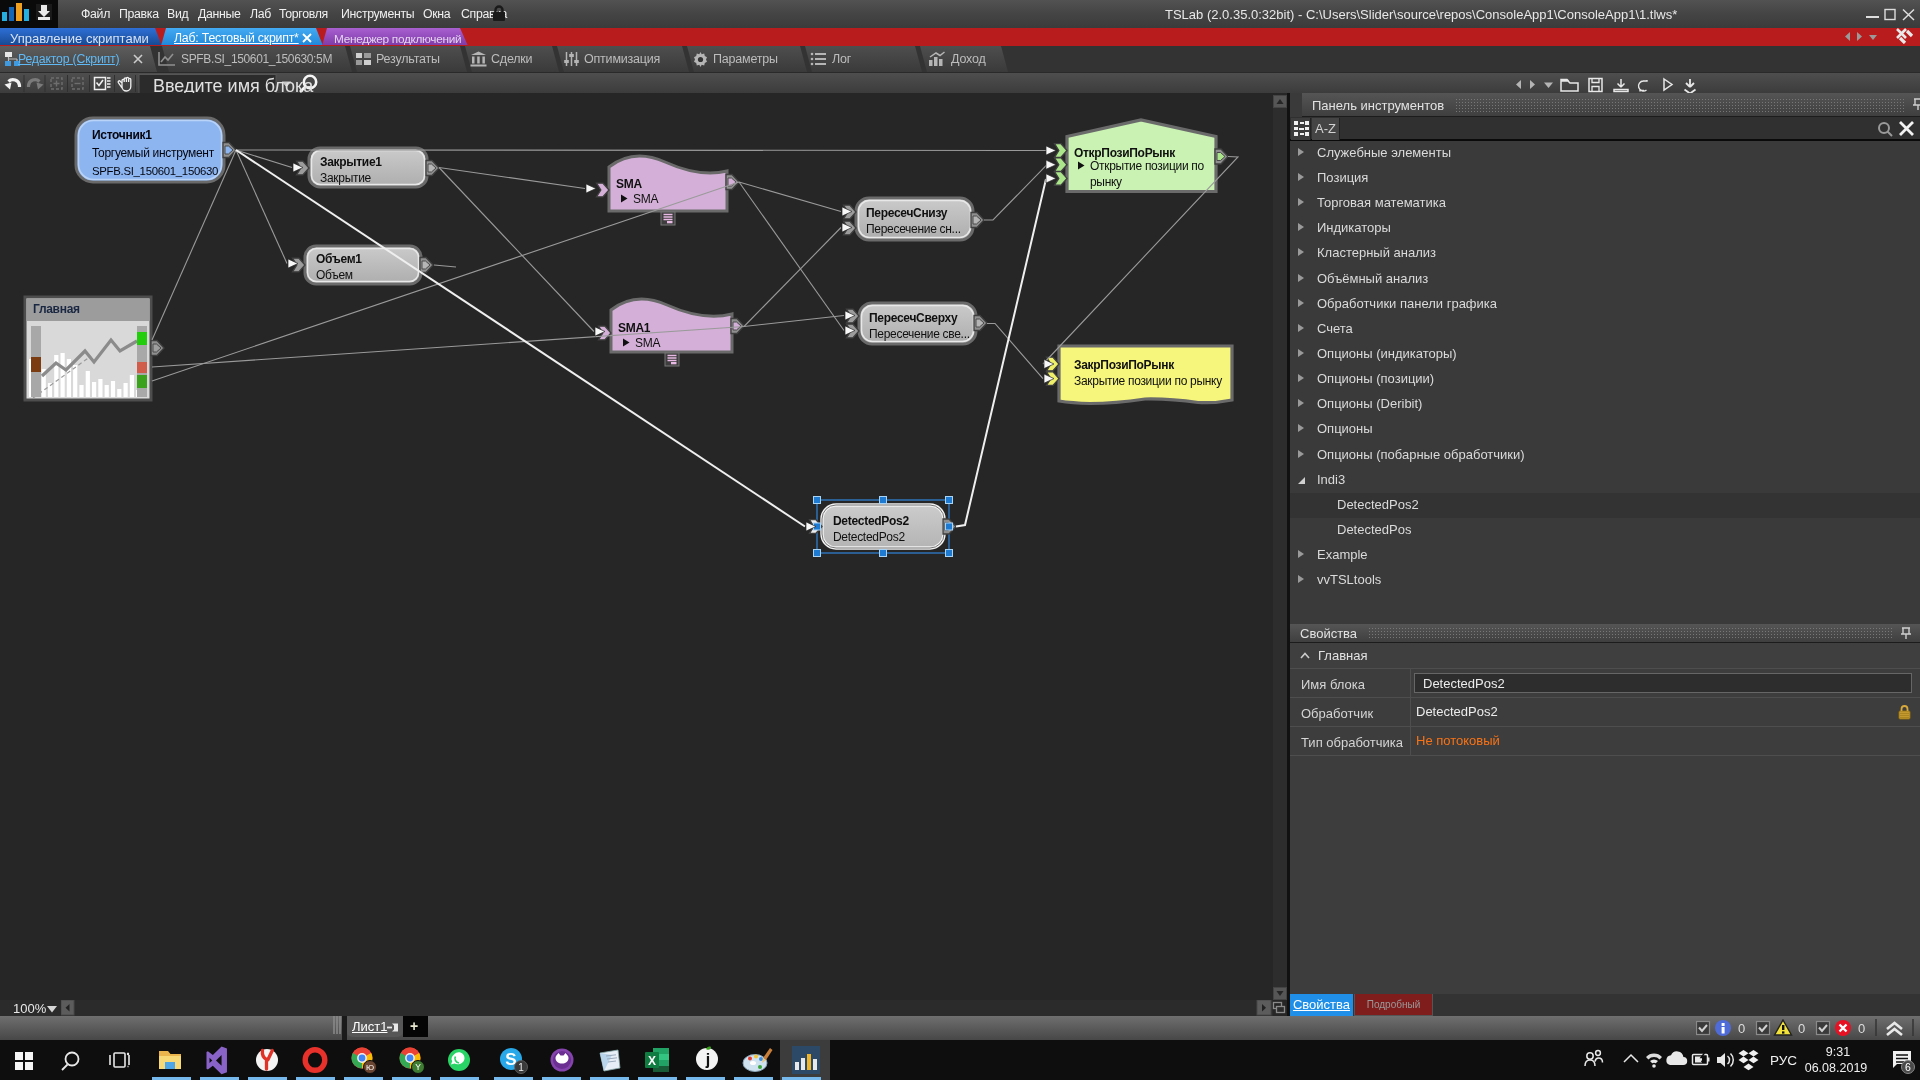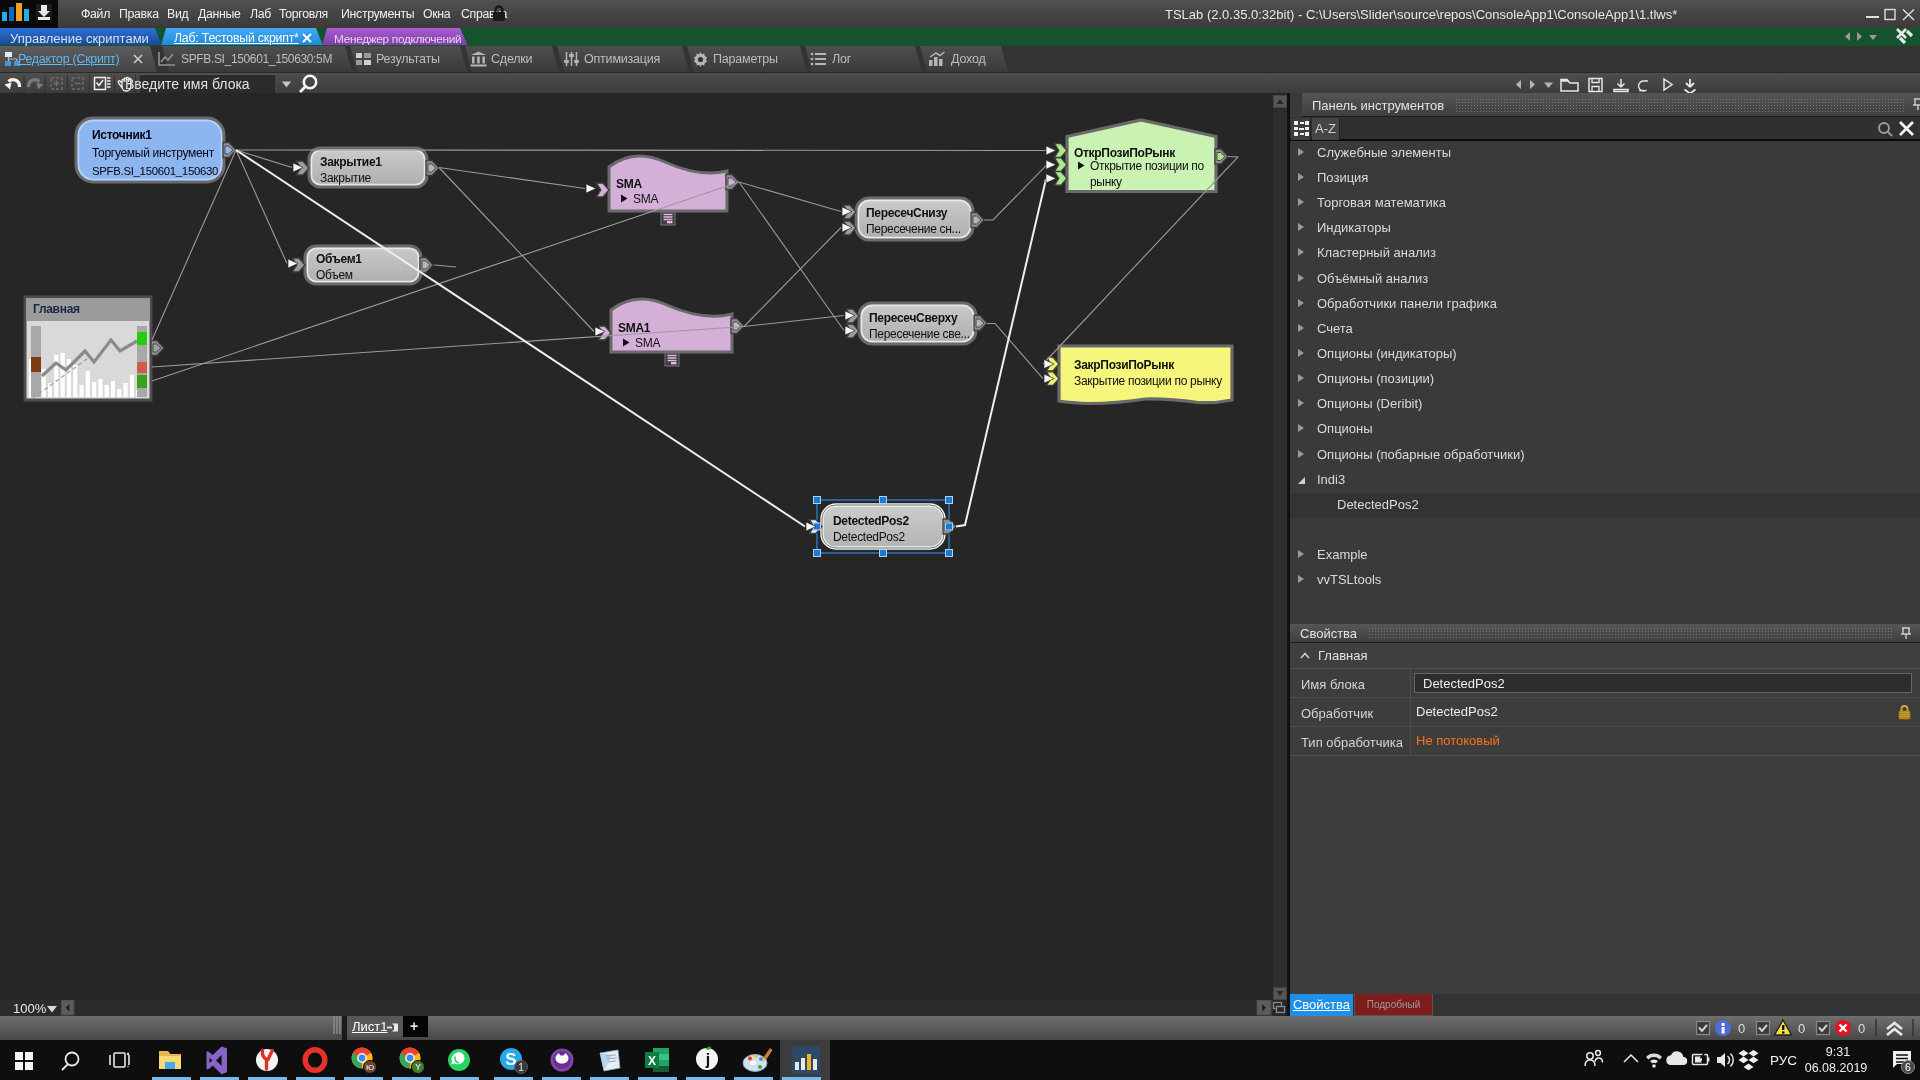--- a/index.html
+++ b/index.html
@@ -8,21 +8,21 @@
 .abs { position:absolute; }
 #root { position:relative; width:1920px; height:1080px; }
 
 
 #menubar { left:0; top:0; width:1920px; height:29px;
   background:linear-gradient(#525252,#454545 45%,#3a3a3a); }
 #menubar .menu { position:absolute; top:7px; color:#f0f0f0; font-size:12.3px; letter-spacing:-0.3px;margin-left:21px; }
 #title { position:absolute; top:7px; left:1165px; color:#e8e8e8; font-size:13px; }
 
 
-#tabrow1 { left:0; top:28px; width:1920px; height:24px; background:#14532d; }
+#tabrow1 { left:0; top:28px; width:1920px; height:24px; background:#b91c1c; }
 
 
 #tabrow2 { left:0; top:46px; width:1920px; height:26px; background:#333333; }
 
 
 #toolbar { left:0; top:72px; width:1920px; height:21px;
   background:linear-gradient(#4e4e4e,#3c3c3c); border-top:1px solid #2a2a2a;}
 
 
 #canvas { left:0; top:93px; width:1273px; height:907px; background:#262626; }
@@ -223,21 +223,21 @@
         <path d="M122 10 V7.5 a1.1 1.1 0 0 1 2.2 0 M124.2 9 V6 a1.1 1.1 0 0 1 2.2 0 M126.4 9 V5.5 a1.1 1.1 0 0 1 2.2 0 M128.6 9 V6.5 a1.1 1.1 0 0 1 2.2 0 V9"></path>
         <path d="M122 10 v3.5 a4.5 4.5 0 0 0 4.5 4.5 h0 a4.5 4.5 0 0 0 4.3 -4.5 V9 M122 10 l-1.8 -1.8 a1.2 1.2 0 0 0 -1.7 1.7 l3.5 5"></path>
       </g>
       <rect x="139" y="1.5" width="137" height="19" fill="#2b2b2b" stroke="#555" stroke-width="1"></rect>
       <path d="M281 8 l11 0 -5.5 7 z" fill="#c8c8c8" stroke="#444"></path>
       <g fill="none" stroke="#f5f5f5" stroke-width="2.6">
         <circle cx="310" cy="9" r="6.2"></circle>
         <path d="M305.5 13.5 L300 19"></path>
       </g>
     </svg>
-    <span class="abs" style="left:125px;top:3px;font-size:14px;color:#e0e0e0">Введите имя блока</span>
+    <span class="abs" style="left:153px;top:3px;font-size:18px;color:#e0e0e0">Введите имя блока</span>
     <svg class="abs" style="left:1500px;top:2px" width="420" height="19" viewBox="0 0 420 19">
       <g fill="#b5b5b5">
         <path d="M21 5 L16 9.5 L21 14 Z"></path>
         <path d="M30 5 L35 9.5 L30 14 Z"></path>
         <path d="M44 7.5 h9 l-4.5 5.5 Z"></path>
       </g>
       <g fill="none" stroke="#e8e8e8" stroke-width="1.5">
         <path d="M61 6 h7 l2 2 h8 v8 h-17 z M61 6 v-1.5 h6 l1.5 1.5"></path>
         <rect x="89" y="3.5" width="13" height="13"></rect>
         <path d="M92 3.5 v4 h7 v-4 M92 16.5 v-5 h7 v5" stroke-width="1.3"></path>
@@ -570,20 +570,23 @@
           <span class="lbl">Опционы (побарные обработчики)</span>
         </div>
       <div class="trow" style="top:327px">
         <svg style="position:absolute;left:6px;top:7px" width="11" height="11" viewBox="0 0 11 11">
             <path d="M9 2 V9 H2 Z" fill="#d0d0d0"></path>
           </svg>
         <span class="lbl">Indi3</span>
         </div>
       <div class="trow" style="top:352px;background:#333333">
           <span class="lbl2">DetectedPos2</span>
+        </div>
+      <div class="trow" style="top:377px">
+          <span class="lbl2">DetectedPos</span>
         </div>
       <div class="trow" style="top:402px">
           <span class="tri"></span>
           <span class="lbl">Example</span>
         </div>
       <div class="trow" style="top:427px">
           <span class="tri"></span>
           <span class="lbl">vvTSLtools</span>
         </div>
     </div>

